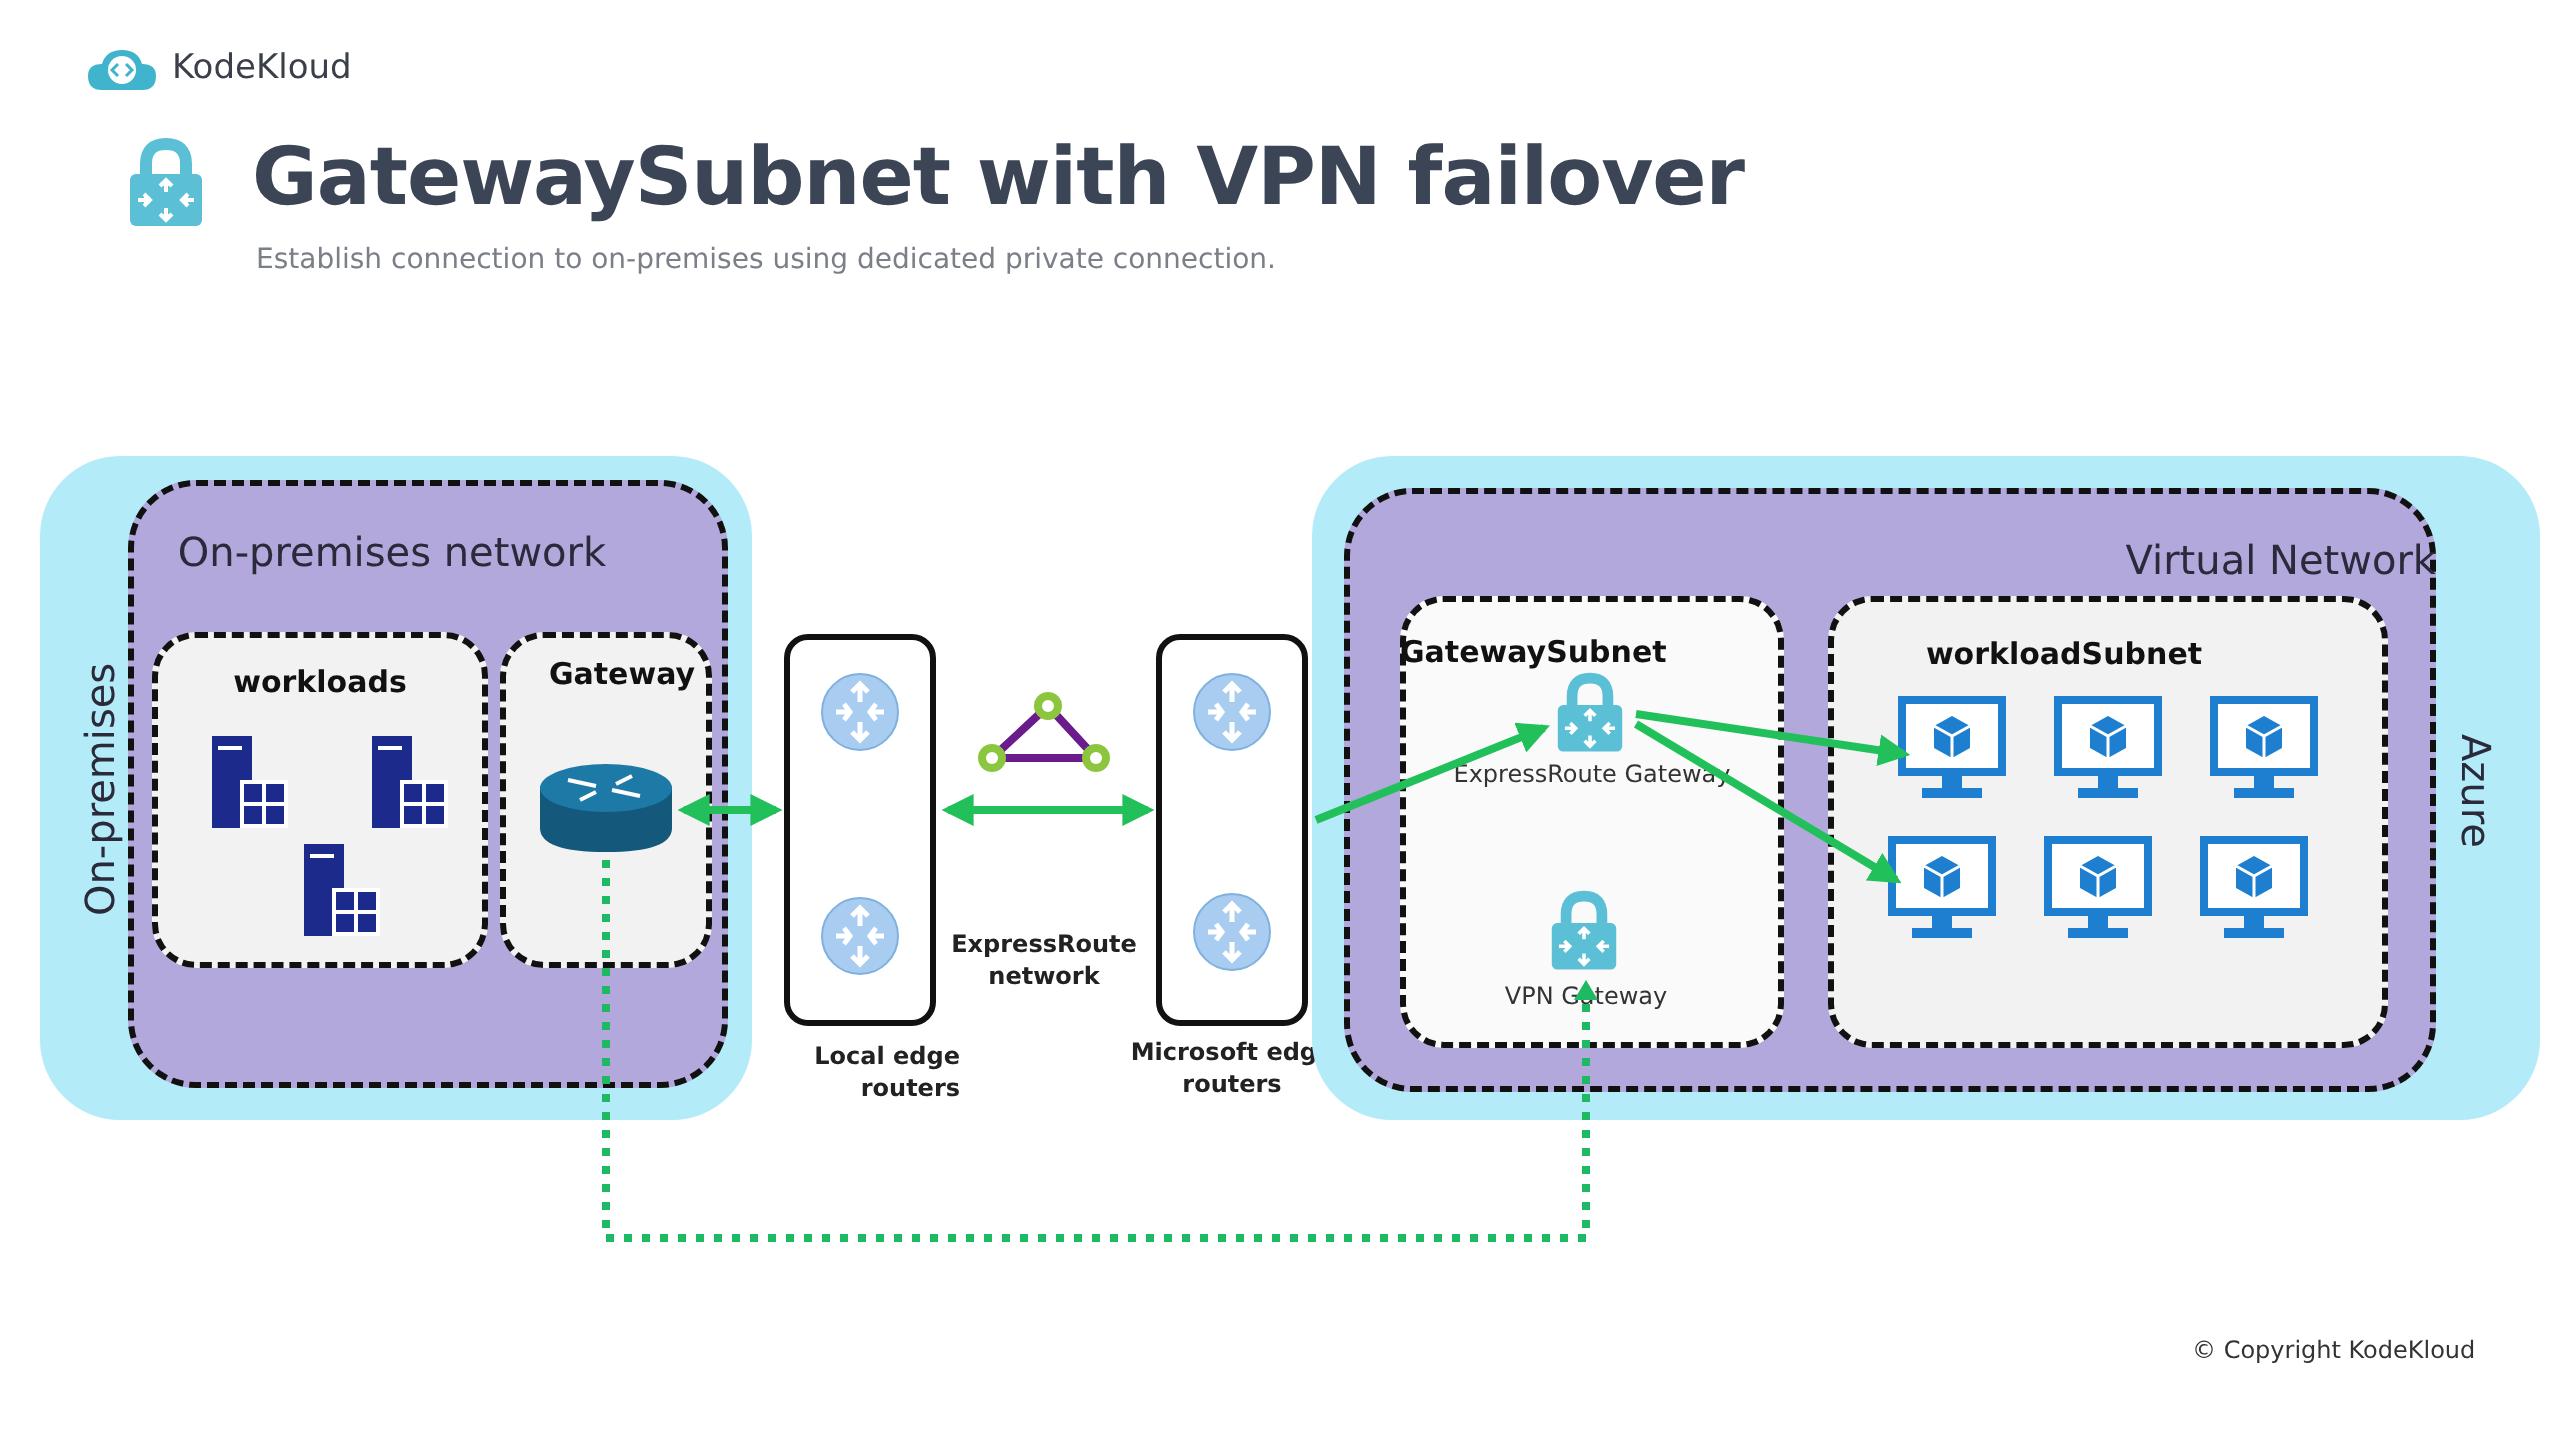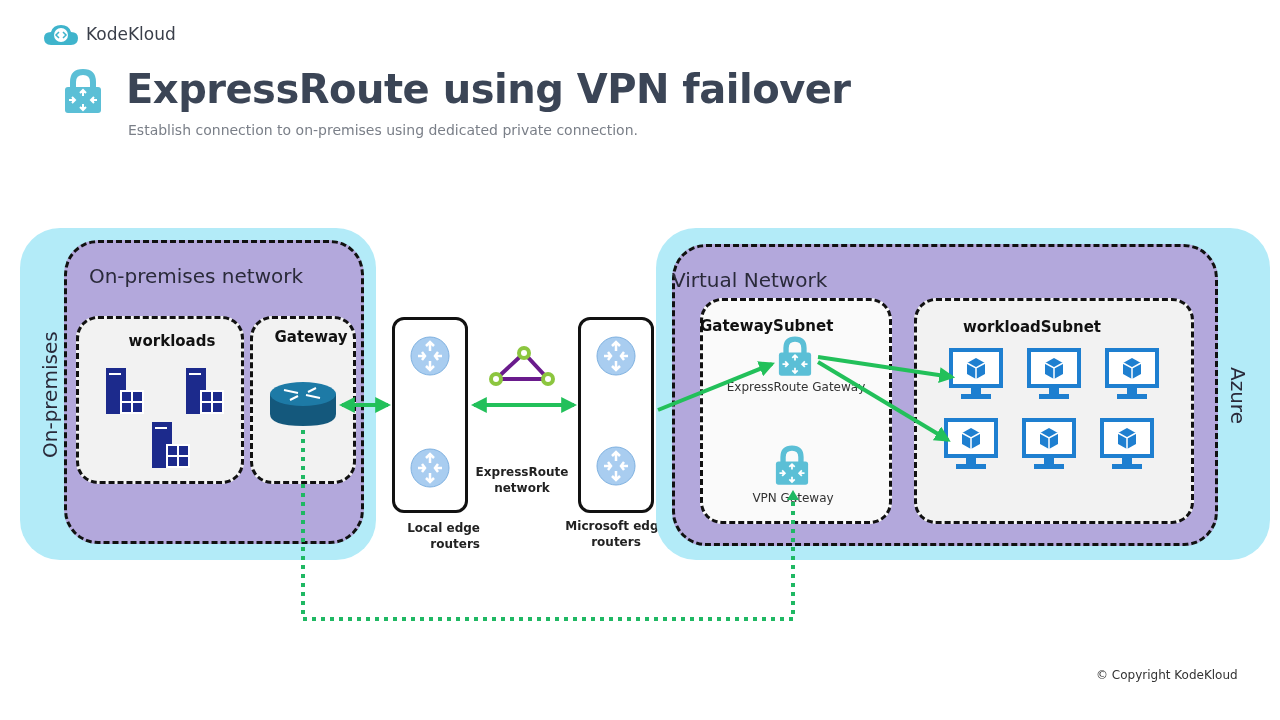--- a/index.html
+++ b/index.html
@@ -42,30 +42,30 @@
     <path d="M9 18 V12 Q9 2 19 2 Q29 2 29 12 V18" stroke="#5bbfd6" stroke-width="6" fill="none"></path>
     <rect x="1" y="17" width="36" height="26" rx="3" fill="#5bbfd6"></rect>
     <g stroke="#fff" stroke-width="2" fill="#fff">
       <path d="M19 20 V26 M16 23 L19 20 L22 23"></path>
       <path d="M19 40 V34 M16 37 L19 40 L22 37"></path>
       <path d="M5 30 H11 M8 27 L11 30 L8 33"></path>
       <path d="M33 30 H27 M30 27 L27 30 L30 33"></path>
     </g>
   </svg>
 </div>
-<div class="abs title">ExpressRoute using VPN failover</div>
+<div class="abs title">GatewaySubnet with VPN failover</div>
 <div class="abs subtitle">Establish connection to on-premises using dedicated private connection.</div>
 
 <div class="abs region-outer" style="left:20px;top:228px;width:356px;height:332px;"></div>
 <div class="abs lbl lbl-big vert" style="left:38px;top:330px;height:130px;text-align:center;">On-premises</div>
 <div class="abs region-mid" style="left:64px;top:240px;width:300px;height:304px;"></div>
 <div class="abs lbl lbl-big" style="left:64px;top:264px;width:264px;text-align:center;">On-premises network</div>
 
 <div class="abs subnet" style="left:76px;top:316px;width:168px;height:168px;"></div>
-<div class="abs lbl lbl-bold" style="left:76px;top:332px;width:168px;text-align:center;margin-left:12px;">workloads</div>
+<div class="abs lbl lbl-bold" style="left:76px;top:332px;width:168px;text-align:center;">workloads</div>
 
 <div class="abs subnet" style="left:250px;top:316px;width:106px;height:168px;"></div>
 <div class="abs lbl lbl-bold" style="left:250px;top:328px;width:122px;text-align:center;">Gateway</div>
 
 <svg class="abs" style="left:106px;top:368px;" width="40" height="48">
   <rect x="0" y="0" width="20" height="46" fill="#1c2a8c"></rect>
     <rect x="3" y="5" width="12" height="2" fill="#fff"></rect>
   <rect x="14" y="22" width="24" height="24" fill="#fff"></rect>
   <rect x="16" y="24" width="9" height="9" fill="#1c2a8c"></rect>
     <rect x="27" y="24" width="9" height="9" fill="#1c2a8c"></rect>
@@ -146,21 +146,21 @@
     <circle cx="62" cy="36" r="3" fill="#fff"></circle>
 </svg>
 <div class="abs lbl lbl-small" style="left:470px;top:416px;width:104px;margin-top:48px;">
   <div>ExpressRoute</div>
   <div>network</div>
 </div>
 
 <div class="abs region-outer" style="left:656px;top:228px;width:614px;height:332px;"></div>
 <div class="abs lbl lbl-big vert-r" style="left:1226px;top:360px;height:70px;text-align:center;">Azure</div>
 <div class="abs region-mid" style="left:672px;top:244px;width:546px;height:302px;"></div>
-<div class="abs lbl lbl-big" style="left:672px;top:268px;width:546px;text-align:left;">Virtual Network</div>
+<div class="abs lbl lbl-big" style="left:672px;top:268px;width:546px;text-align:right;">Virtual Network</div>
 
 <div class="abs subnet" style="left:700px;top:298px;width:192px;height:226px;background:#fafafa;"></div>
 <div class="abs lbl lbl-bold" style="left:700px;top:317px;width:228px;text-align:left;">GatewaySubnet</div>
 
 <div class="abs subnet" style="left:914px;top:298px;width:280px;height:226px;"></div>
 <div class="abs lbl lbl-bold" style="left:914px;top:318px;width:236px;text-align:center;">workloadSubnet</div>
 
 <svg class="abs" style="left:778px;top:336px;" width="34" height="42" viewBox="0 0 38 44">
   <path d="M9 18 V12 Q9 2 19 2 Q29 2 29 12 V18" stroke="#5bbfd6" stroke-width="6" fill="none"></path>
   <rect x="1" y="17" width="36" height="26" rx="3" fill="#5bbfd6"></rect>

